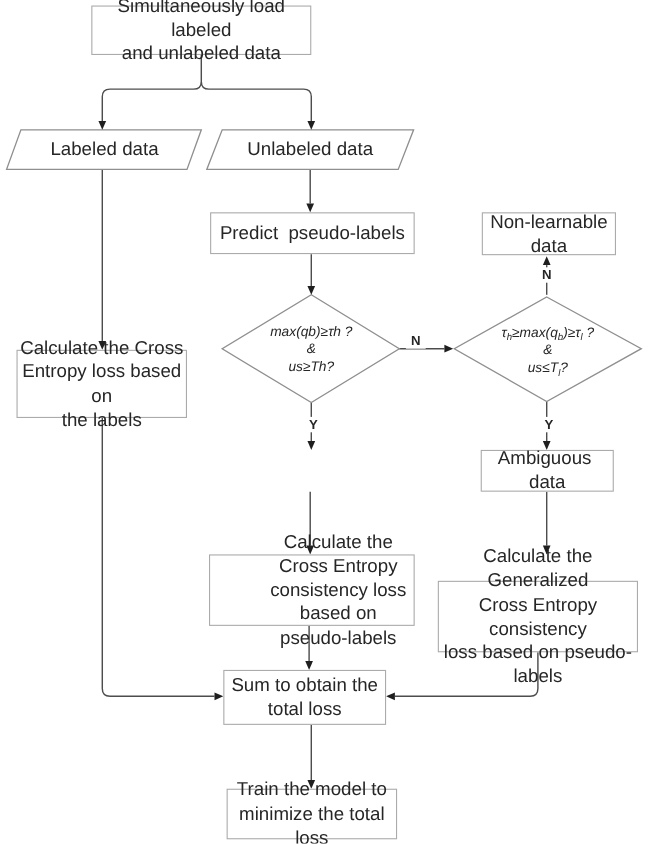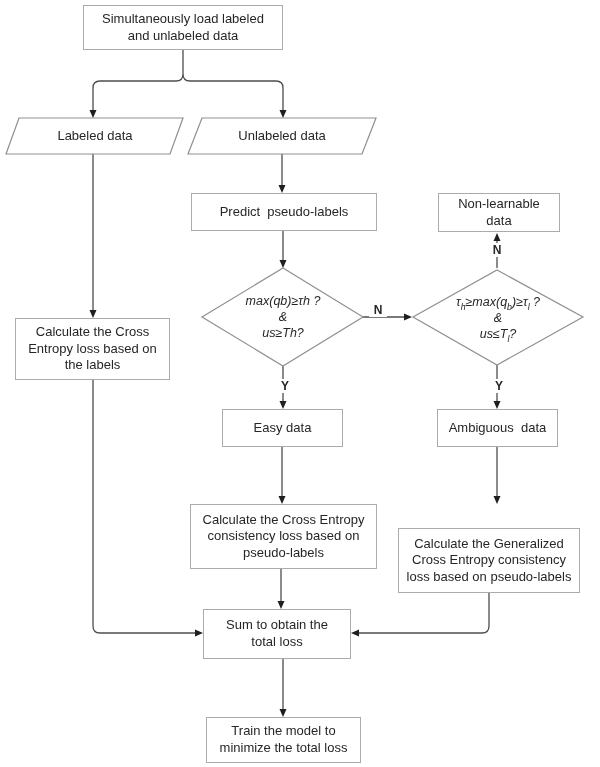--- a/index.html
+++ b/index.html
@@ -24,21 +24,21 @@
   .connector { fill: none; stroke: var(--c-connector); stroke-width: 1.3; }
   .shape { fill: #ffffff; stroke: var(--c-shape-border); stroke-width: 1.2; }
   .arrowhead { fill: var(--c-arrow); stroke: none; }
   .node {
     position: absolute;
     box-sizing: border-box;
     display: flex;
     align-items: center;
     justify-content: center;
     text-align: center;
-    font-size: 13px;
+    font-size: 17px;
     line-height: 1.28;
     white-space: pre-line;
     color: var(--c-text);
   }
   .box {
     background: #ffffff;
     border: 1px solid var(--c-box-border);
   }
   .overlay { background: transparent; }
   .dtext { flex-direction: column; font-size: 12.5px; line-height: 1.3; }
@@ -120,25 +120,24 @@
     <div class="dline">&amp;</div>
     <div class="dline">us≥Th?</div>
   </div>
 
   <div class="node dtext" style="left:415px; top:287px; width:166px; height:62px;">
     <div class="dline"><span>τ</span><sub>h</sub><span>≥max(q</span><sub>b</sub><span>)≥τ</span><sub>l</sub><span> ?</span></div>
     <div class="dline">&amp;</div>
     <div class="dline"><span>us≤T</span><sub>l</sub><span>?</span></div>
   </div>
 
-  <div class="node box" style="left:222px; top:409px; width:121px; height:38px;">Easy data</div>
 
   <div class="node box" style="left:437px; top:409px; width:121px; height:38px;">Ambiguous&nbsp; data</div>
 
-  <div class="node box" style="left:190px; top:504px; width:187px; height:65px;">Calculate the Cross Entropy
+  <div class="node box" style="left:190px; top:504px; width:187px; height:65px;padding-left:48px;">Calculate the Cross Entropy
 consistency loss based on
 pseudo-labels</div>
 
   <div class="node box" style="left:398px; top:504px; width:182px; height:65px;margin-top:24px;">Calculate the Generalized
 Cross Entropy consistency
 loss based on pseudo-labels</div>
 
   <div class="node box" style="left:203px; top:609px; width:148px; height:50px;">Sum to obtain the
 total loss</div>
 

